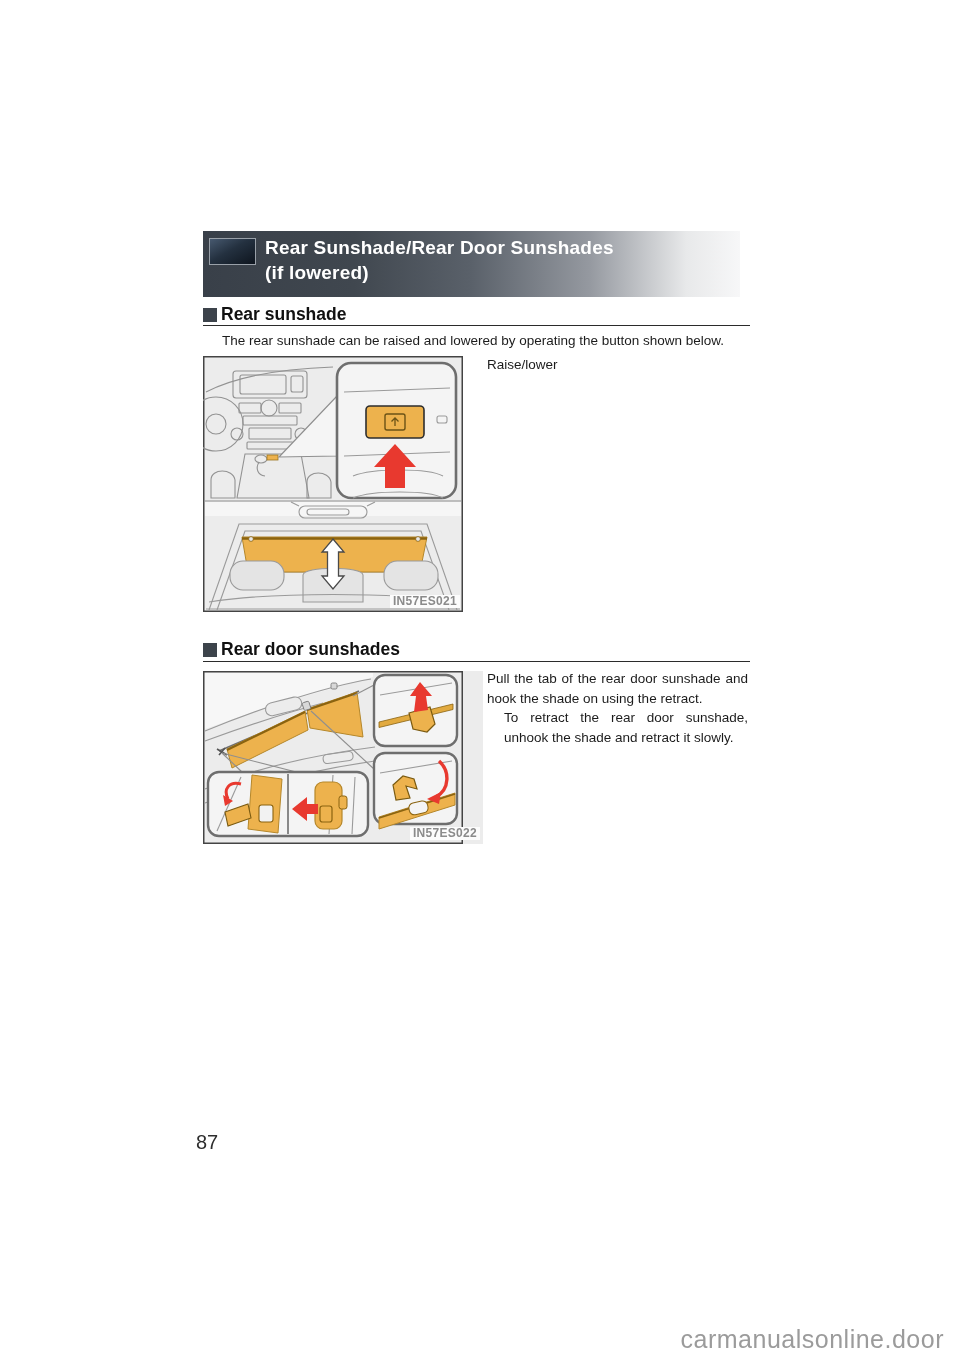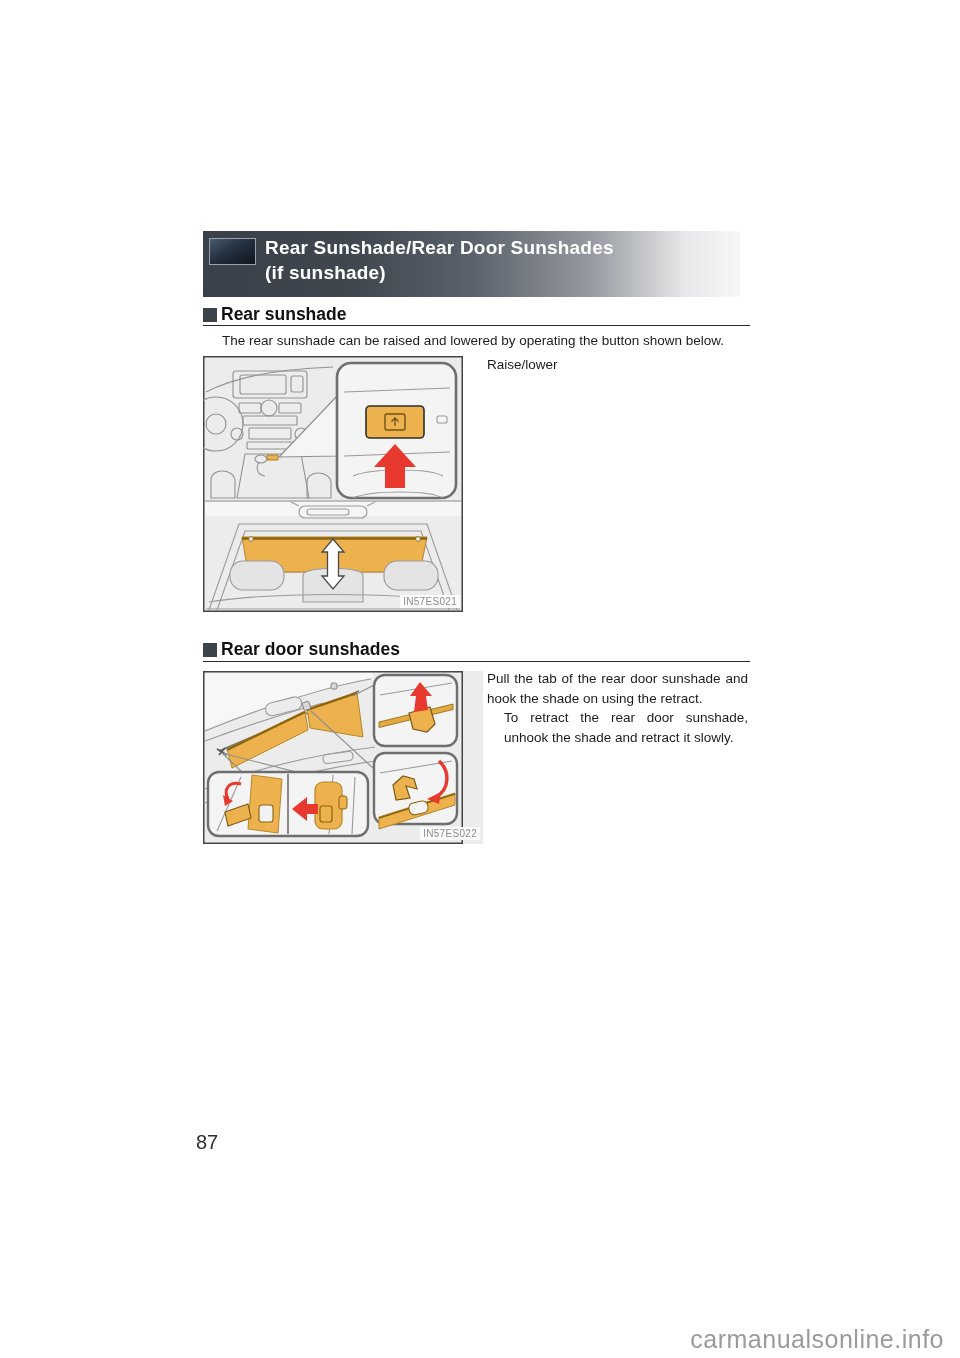--- a/index.html
+++ b/index.html
@@ -19,38 +19,38 @@
   .sq{width:14px;height:14px;background:#3c434b;margin-right:4px;flex:none;}
   .rule{left:203px;width:547px;height:0;border-top:1.5px solid #2b2b2b;}
 
   .body-text{font-size:13.5px;line-height:19.5px;color:#1c1c1c;}
   .jl{text-align:justify;text-align-last:justify;}
   .ind{margin-left:17px;}
 
   
   .fig{background:#ececec;}
   .fig-code{position:absolute;right:3px;bottom:4px;background:#fcfcfc;color:#8b8b8b;
-            font-size:10px;line-height:13px;padding:0 3px;letter-spacing:.3px;}
+            font-size:12px;line-height:13px;padding:0 3px;letter-spacing:.3px;font-weight:bold;}
 
   #caption1{left:487px;top:355px;}
   #text2{left:487px;top:669px;width:261px;}
 
   #pagenum{left:196px;top:1131px;font-size:20px;color:#2e2e2e;}
   #watermark{right:16px;top:1325px;font-size:25px;color:#9b9b9b;letter-spacing:.5px;}
 </style>
 </head>
 <body>
 
 <div id="page">
 
   <div id="banner" class="abs">
     <div id="banner-thumb"></div>
     <div id="banner-title">
       <div>Rear Sunshade/Rear Door Sunshades</div>
-      <div>(if sunshade)</div>
+      <div>(if lowered)</div>
     </div>
   </div>
 
   <div class="abs sec-head" style="top:304px">
     <span class="sq"></span>
     <span>Rear sunshade</span>
   </div>
   <div class="abs rule" style="top:325px"></div>
   <div class="abs body-text" style="left:222px;top:331px;width:530px;white-space:nowrap">The rear sunshade can be raised and lowered by operating the button shown below.</div>
 
@@ -205,15 +205,15 @@
   </div>
 
   <div class="abs body-text" id="text2">
     <div class="jl">Pull the tab of the rear door sunshade and</div>
     <div>hook the shade on using the retract.</div>
     <div class="jl ind">To retract the rear door sunshade,</div>
     <div class="ind">unhook the shade and retract it slowly.</div>
   </div>
 
   <div class="abs" id="pagenum">87</div>
-  <div class="abs" id="watermark">carmanualsonline.info</div>
+  <div class="abs" id="watermark">carmanualsonline.door</div>
 
 </div>
 
 </body></html>

